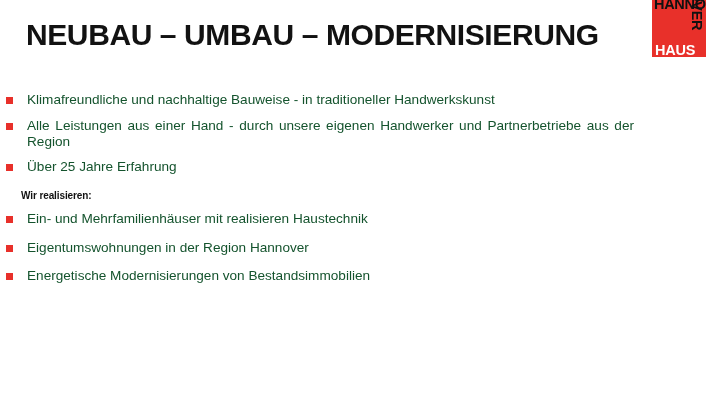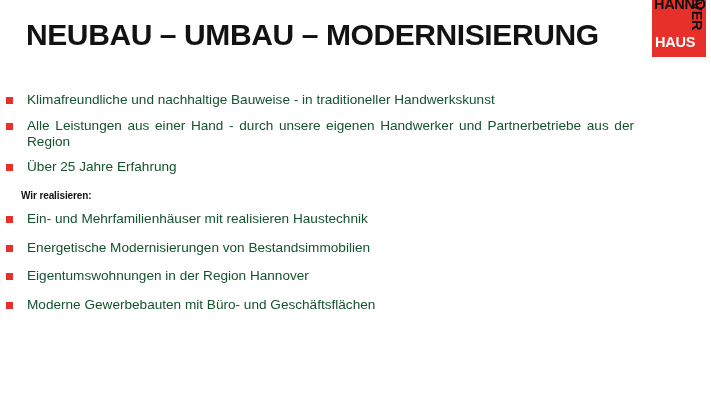--- a/index.html
+++ b/index.html
@@ -56,21 +56,21 @@
     letter-spacing: -0.3px;
     line-height: 1;
     color: #111111;
     white-space: nowrap;
     transform: rotate(90deg);
     transform-origin: center center;
   }
   .logo-haus {
     position: absolute;
     left: 3px;
-    bottom: 8px;
+    bottom: 0;
     font-family: "Liberation Sans", sans-serif;
     font-weight: 700;
     font-size: 14.5px;
     letter-spacing: -0.2px;
     line-height: 1;
     color: #ffffff;
     white-space: nowrap;
   }
 
   
@@ -175,26 +175,22 @@
 
     <div class="section-heading">Wir realisieren:</div>
 
     <div class="list-two">
       <div class="bullet-row">
         <span class="marker"></span>
         <span class="bullet-text">Ein- und Mehrfamilienhäuser mit realisieren Haustechnik</span>
       </div>
       <div class="bullet-row">
         <span class="marker"></span>
-        <span class="bullet-text">Energetische Modernisierungen von Bestandsimmobilien</span>
-      </div>
-      <div class="bullet-row">
-        <span class="marker"></span>
         <span class="bullet-text">Eigentumswohnungen in der Region Hannover</span>
       </div>
       <div class="bullet-row">
         <span class="marker"></span>
-        <span class="bullet-text">Moderne Gewerbebauten mit Büro- und Geschäftsflächen</span>
+        <span class="bullet-text">Energetische Modernisierungen von Bestandsimmobilien</span>
       </div>
     </div>
 
   </div>
 </div>
 
 </body></html>

